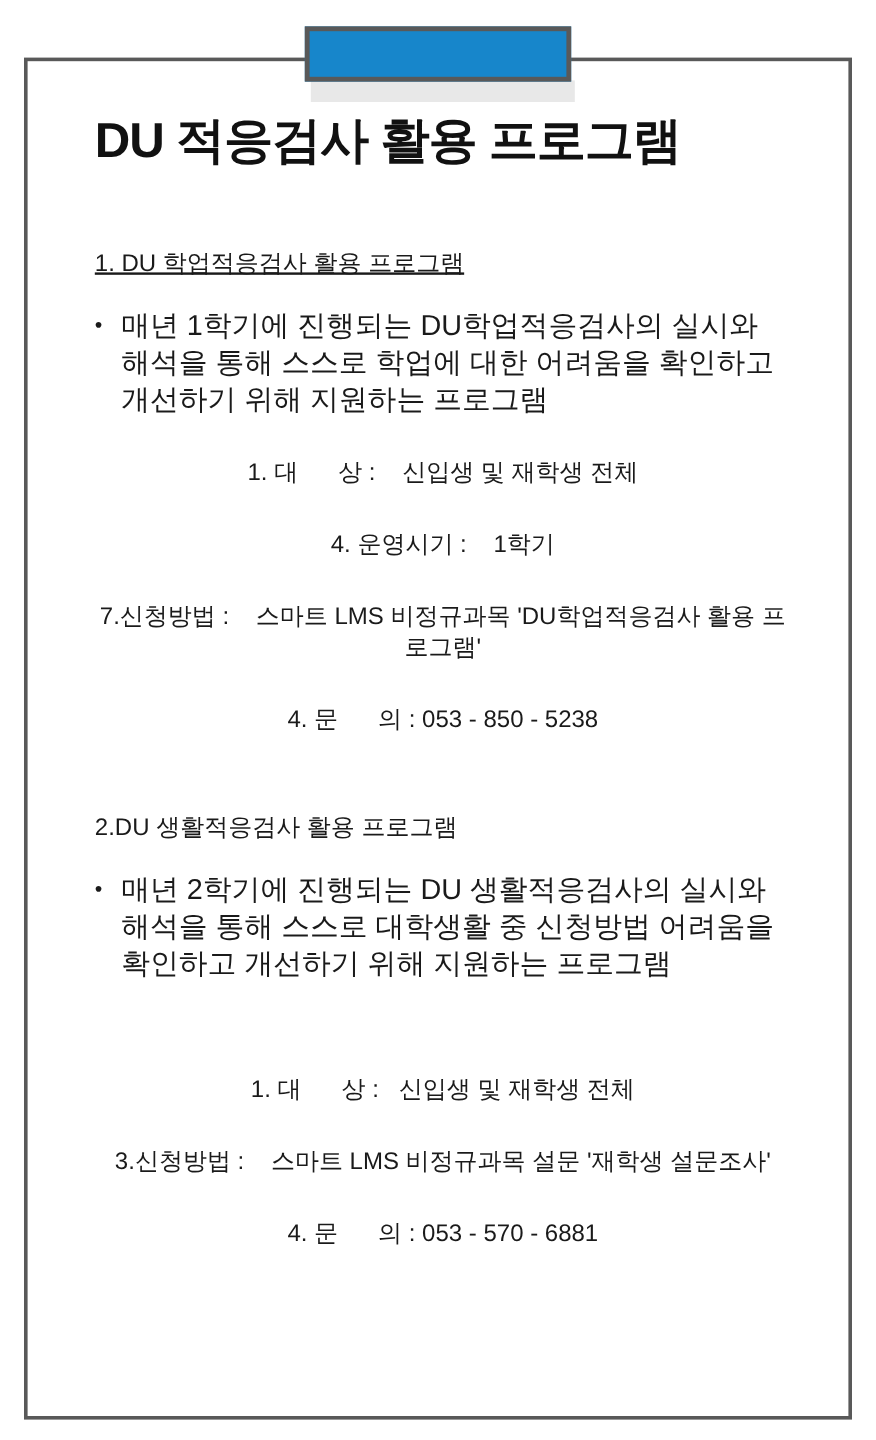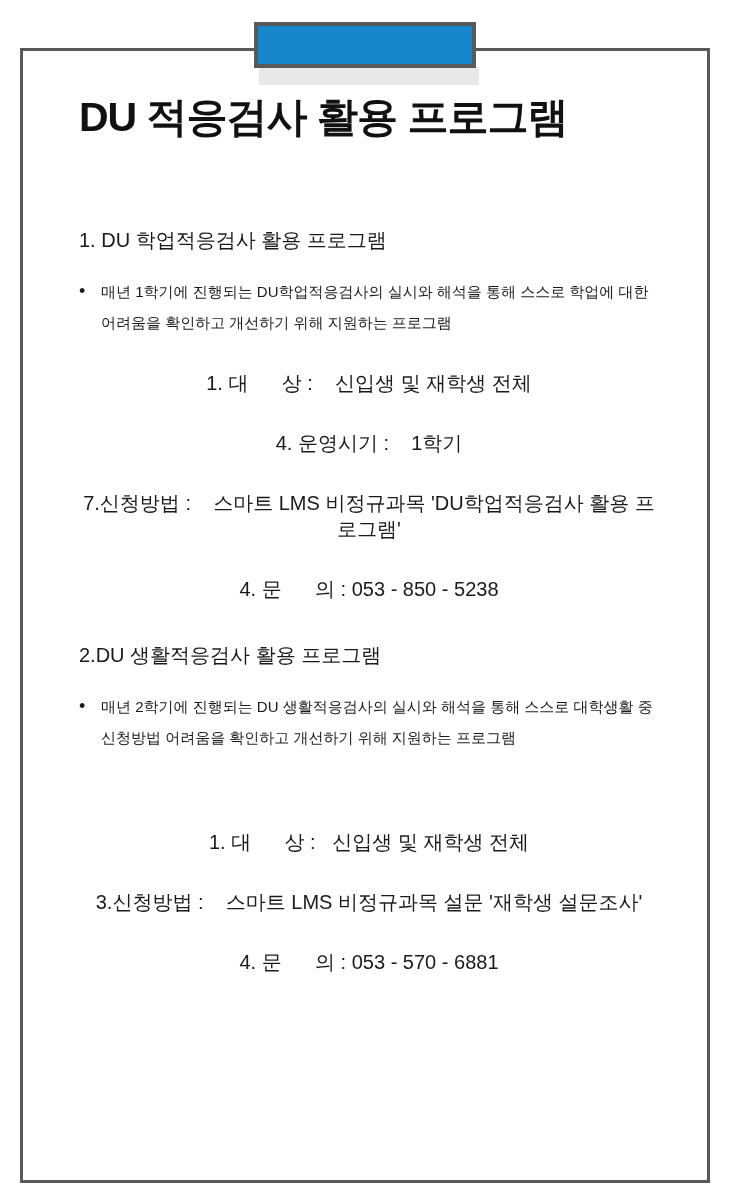--- a/index.html
+++ b/index.html
@@ -56,35 +56,35 @@
     font-weight: bold;
     letter-spacing: -1px;
     line-height: 48px;
     color: #111111;
   }
   .section-heading {
     font-size: 20px;
     line-height: 26px;
     white-space: pre-wrap;
   }
-  .sec1 .section-heading { margin-top: 86px; }
-  .sec2 .section-heading { margin-top: 40px; }
+  .sec1 .section-heading { margin-top: 66px; text-decoration: underline; }
+  .sec2 .section-heading { margin-top: 64px; }
   .bullet-item {
     display: flex;
     margin-top: 23px;
   }
   .bullet-dot {
     width: 22px;
     flex: 0 0 22px;
     font-size: 18px;
     line-height: 31px;
   }
   .bullet-text {
     max-width: 572px;
-    font-size: 15px;
+    font-size: 24px;
     line-height: 31px;
     overflow-wrap: break-word;
   }
   .info-list { margin-top: 32px; }
   .sec2 .info-list { margin-top: 76px; }
   .info-item {
     font-size: 20px;
     line-height: 26px;
     margin-bottom: 34px;
     white-space: pre-wrap;

